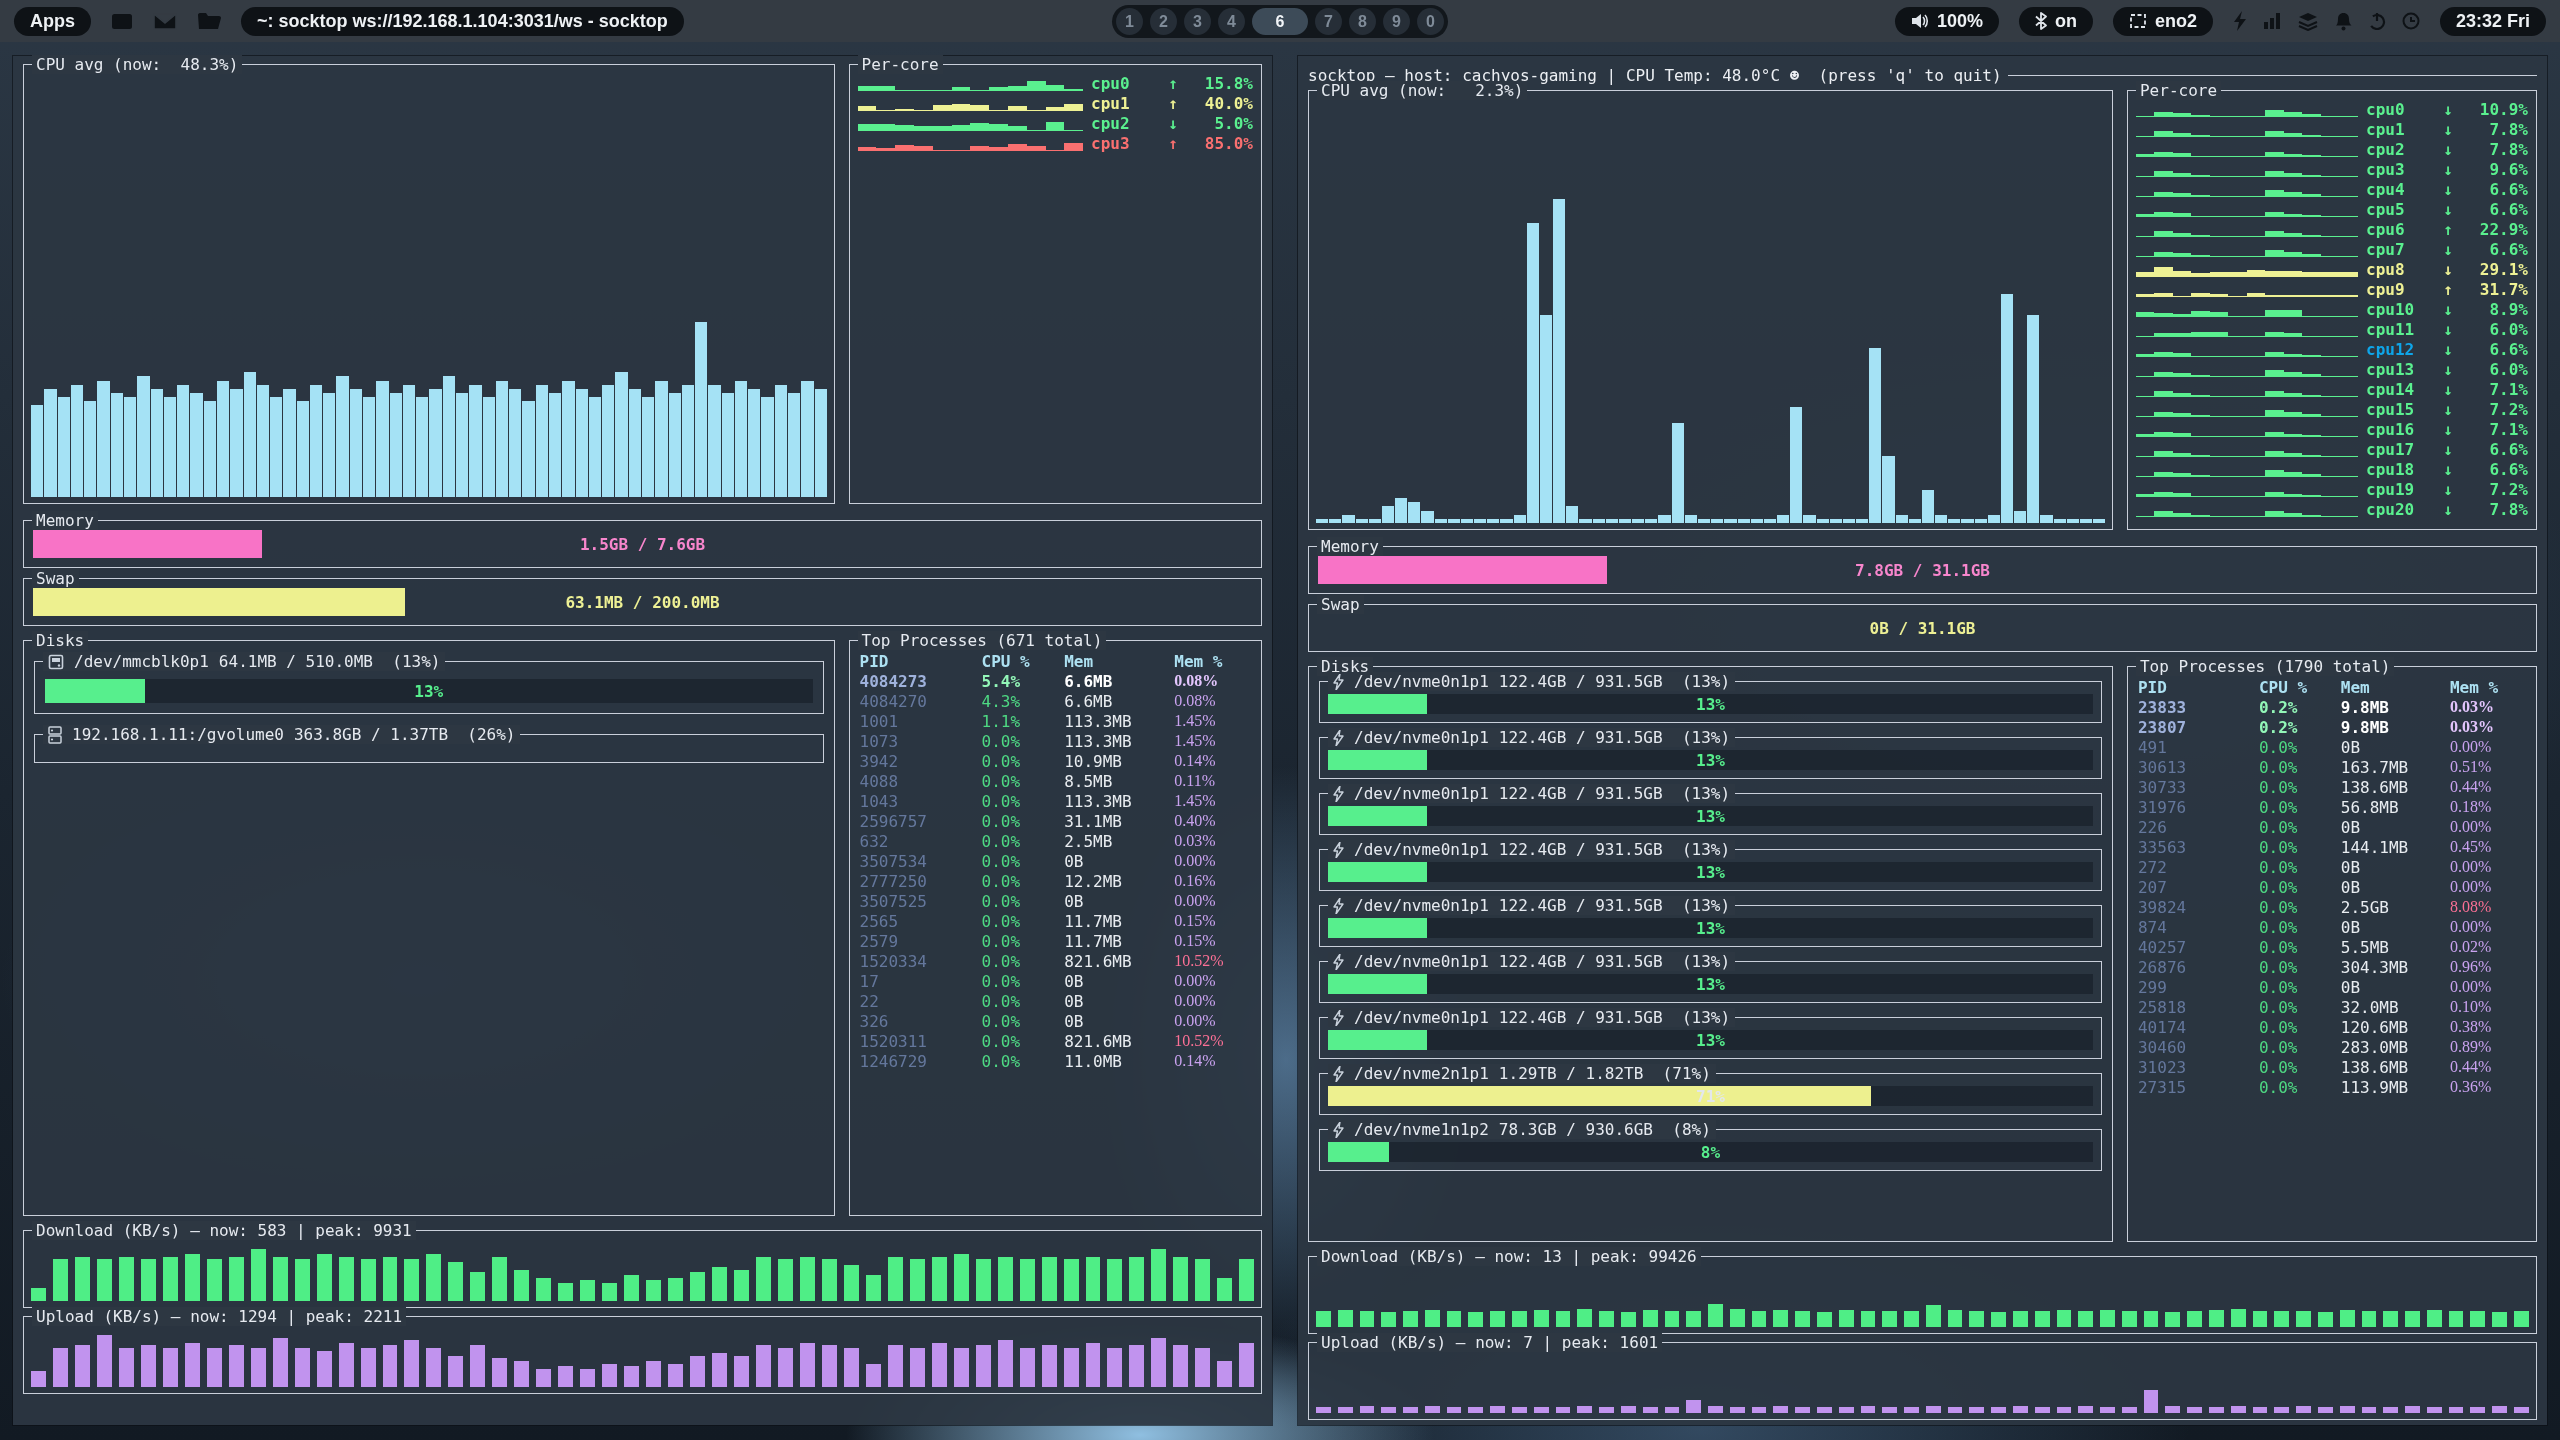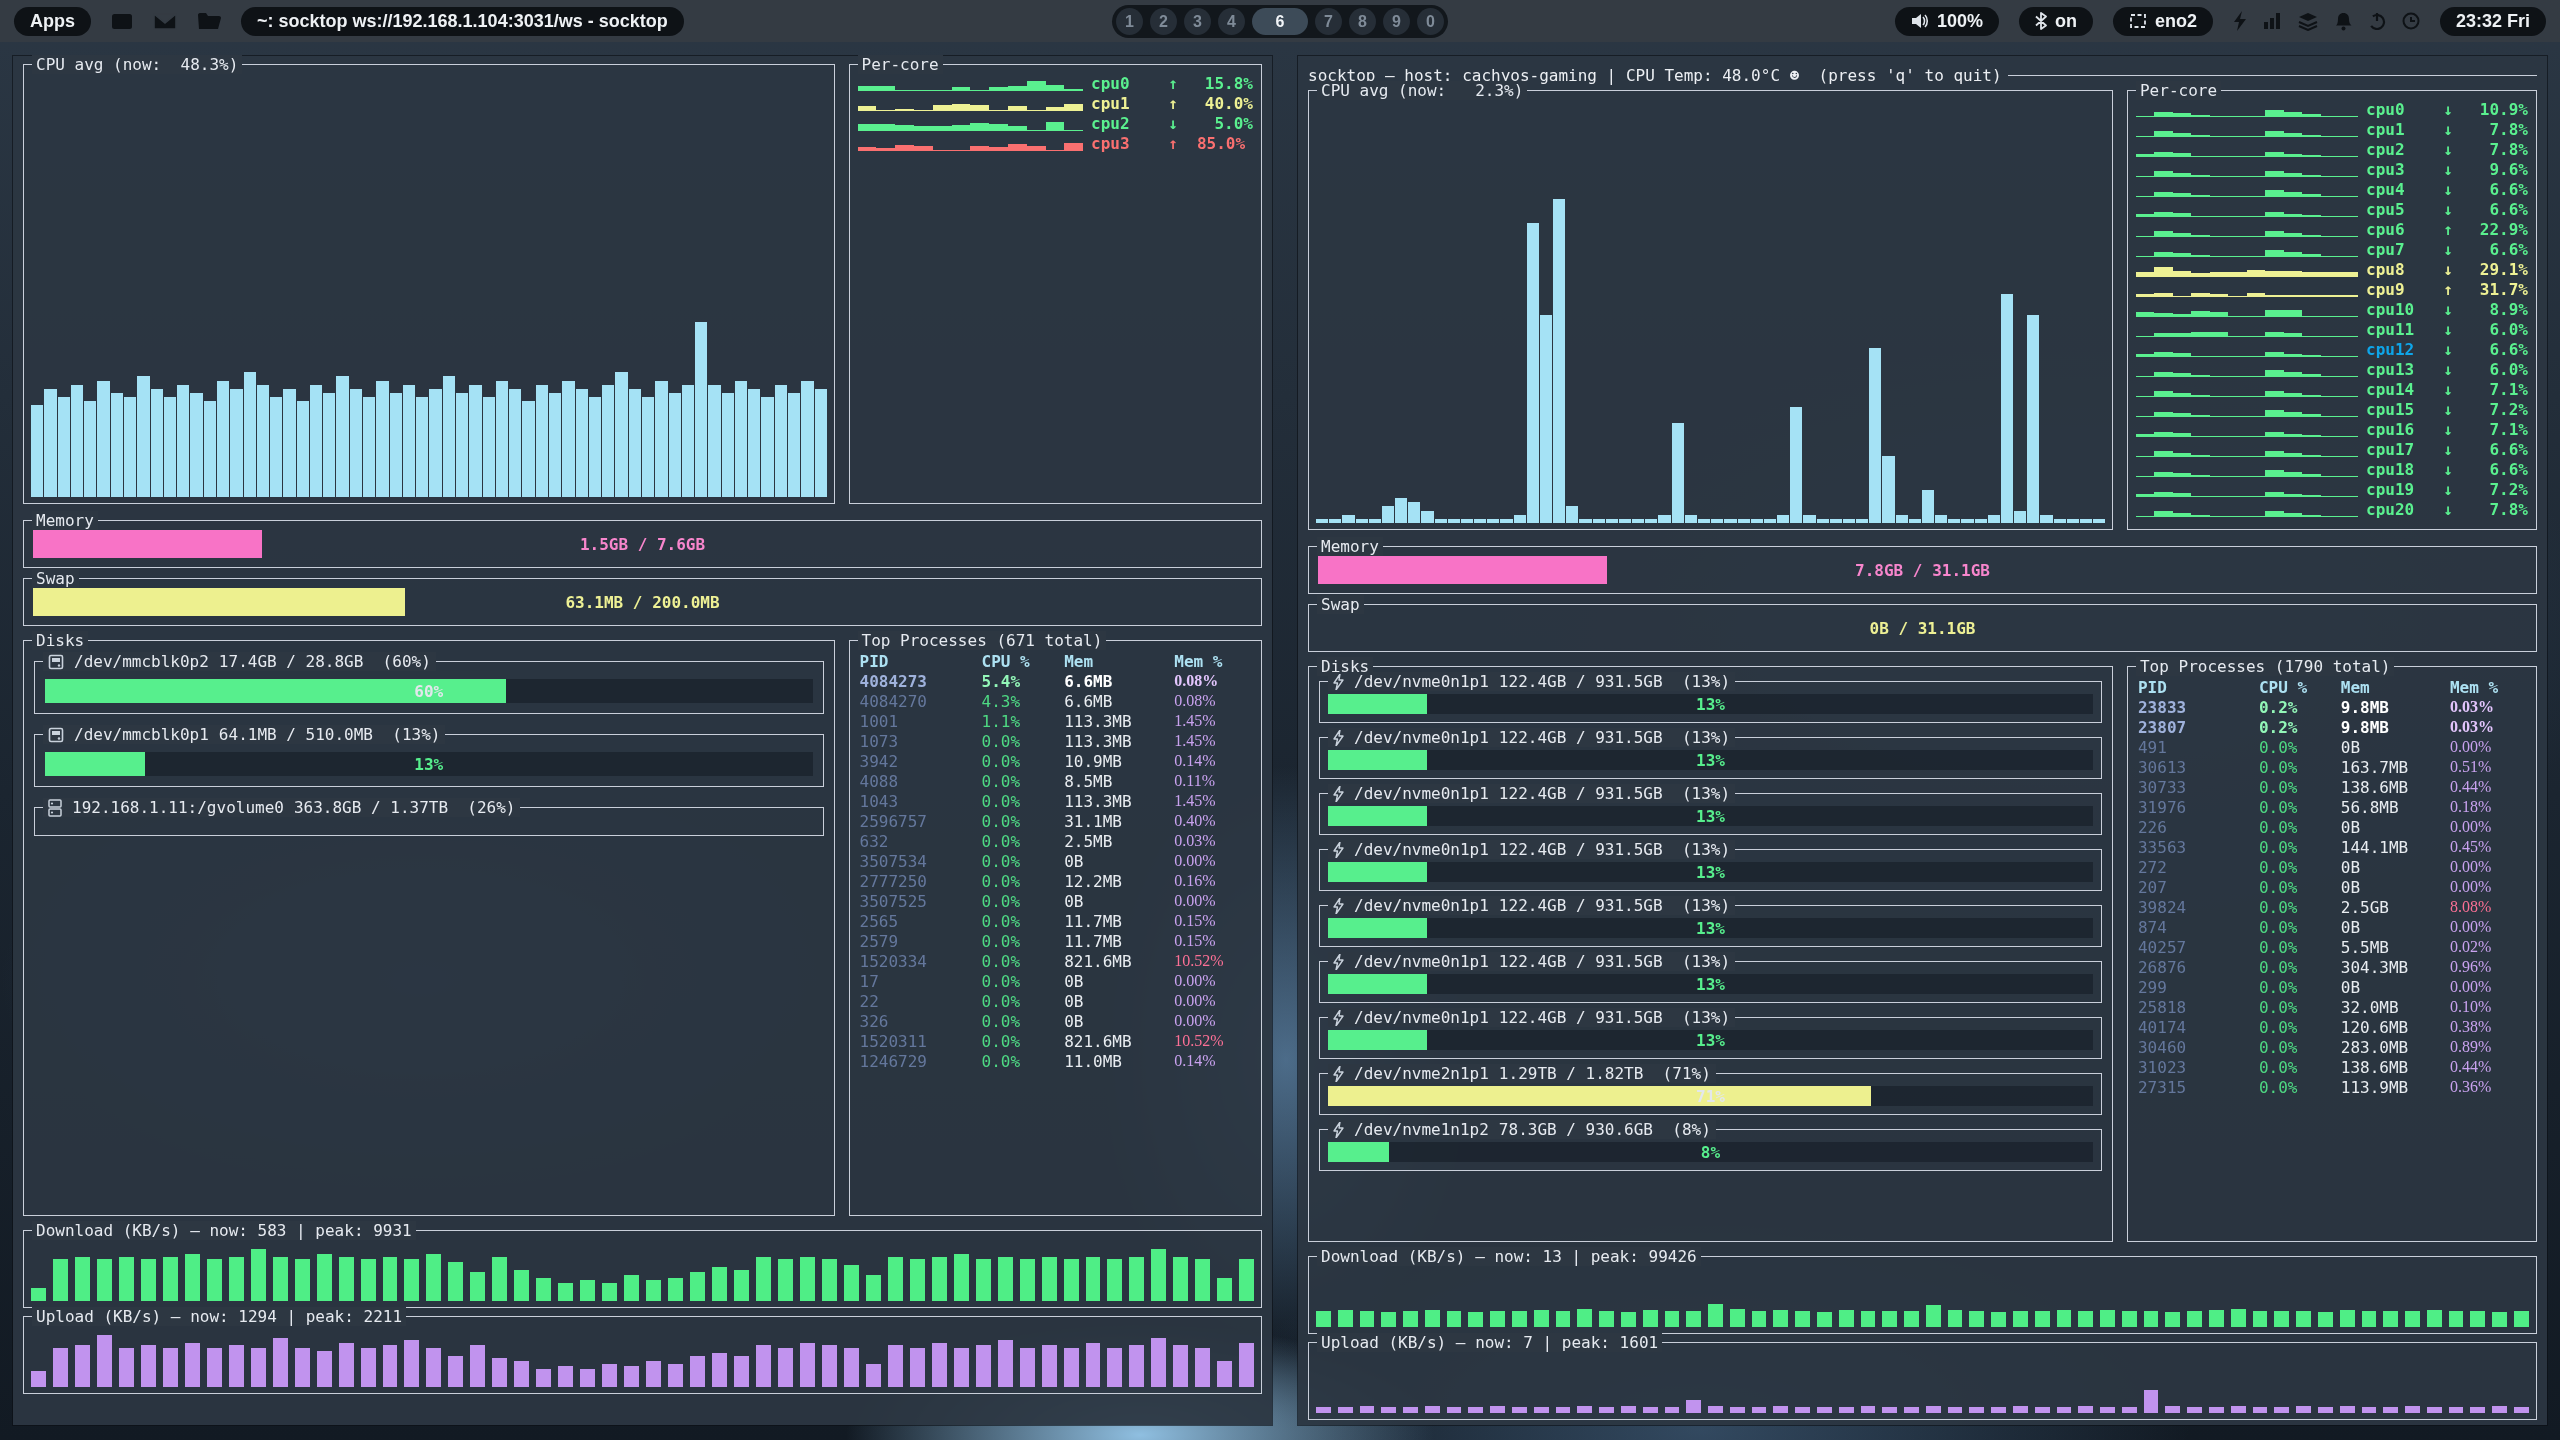--- a/index.html
+++ b/index.html
@@ -344,50 +344,39 @@
               <div class="b" style="height: 6%; background: rgb(250, 112, 112);"></div>
               <div class="b" style="height: 30%; background: rgb(250, 112, 112);"></div>
               <div class="b" style="height: 24%; background: rgb(250, 112, 112);"></div>
               <div class="b" style="height: 44%; background: rgb(250, 112, 112);"></div>
               <div class="b" style="height: 30%; background: rgb(250, 112, 112);"></div>
               <div class="b" style="height: 6%; background: rgb(250, 112, 112);"></div>
               <div class="b" style="height: 50%; background: rgb(250, 112, 112);"></div>
             </div>
             <span class="core-name" style="color: rgb(250, 112, 112);">cpu3</span>
             <span class="core-arrow" style="color: rgb(250, 112, 112);">↑</span>
-            <span class="core-pct" style="color: rgb(250, 112, 112); text-align: center;">85.0%</span>
+            <span class="core-pct" style="color: rgb(250, 112, 112);">85.0%</span>
           </div>
         </div>
     </div>
   </div>
   <div class="panel meter-panel">
     <span class="ptitle">Memory</span>
     <div class="m-fill" style="width: calc(20% - 18px); background: rgb(248, 115, 198);"></div>
     <div class="m-text" style="color: rgb(248, 134, 205);">1.5GB / 7.6GB</div>
   </div>
   <div class="panel meter-panel swap">
     <span class="ptitle">Swap</span>
     <div class="m-fill" style="width: calc(31.5% - 18px); background: rgb(237, 240, 143);"></div>
     <div class="m-text" style="color: rgb(238, 241, 149);">63.1MB / 200.0MB</div>
   </div>
   <div class="row-mid">
     <div class="panel disks-panel roomy">
       <span class="ptitle">Disks</span>
       <div>
-          <div class="disk-item">
-            <div class="d-head"><span style="color: rgb(201, 210, 220);"><svg width="16" height="16" viewBox="0 0 16 16">
-                  <rect x="1.5" y="1.5" width="13" height="13" rx="1.5" fill="none" stroke="currentColor" stroke-width="1.6"></rect>
-                  <rect x="4" y="4" width="8" height="4" fill="currentColor"></rect>
-                  <circle cx="11" cy="11.5" r="1.2" fill="currentColor"></circle>
-                </svg></span><span>/dev/mmcblk0p2</span><span>17.4GB / 28.8GB  (60%)</span></div>
-            <div class="d-bar">
-              <div class="d-fill" style="width: 60%; background: rgb(87, 239, 141);"></div>
-              <span class="d-pct" style="color: rgb(227, 231, 236);">60%</span>
-            </div>
-          </div>
           <div class="disk-item">
             <div class="d-head"><span style="color: rgb(201, 210, 220);"><svg width="16" height="16" viewBox="0 0 16 16">
                   <rect x="1.5" y="1.5" width="13" height="13" rx="1.5" fill="none" stroke="currentColor" stroke-width="1.6"></rect>
                   <rect x="4" y="4" width="8" height="4" fill="currentColor"></rect>
                   <circle cx="11" cy="11.5" r="1.2" fill="currentColor"></circle>
                 </svg></span><span>/dev/mmcblk0p1</span><span>64.1MB / 510.0MB  (13%)</span></div>
             <div class="d-bar">
               <div class="d-fill" style="width: 13%; background: rgb(87, 239, 141);"></div>
               <span class="d-pct" style="color: rgb(87, 239, 141);">13%</span>
             </div>

